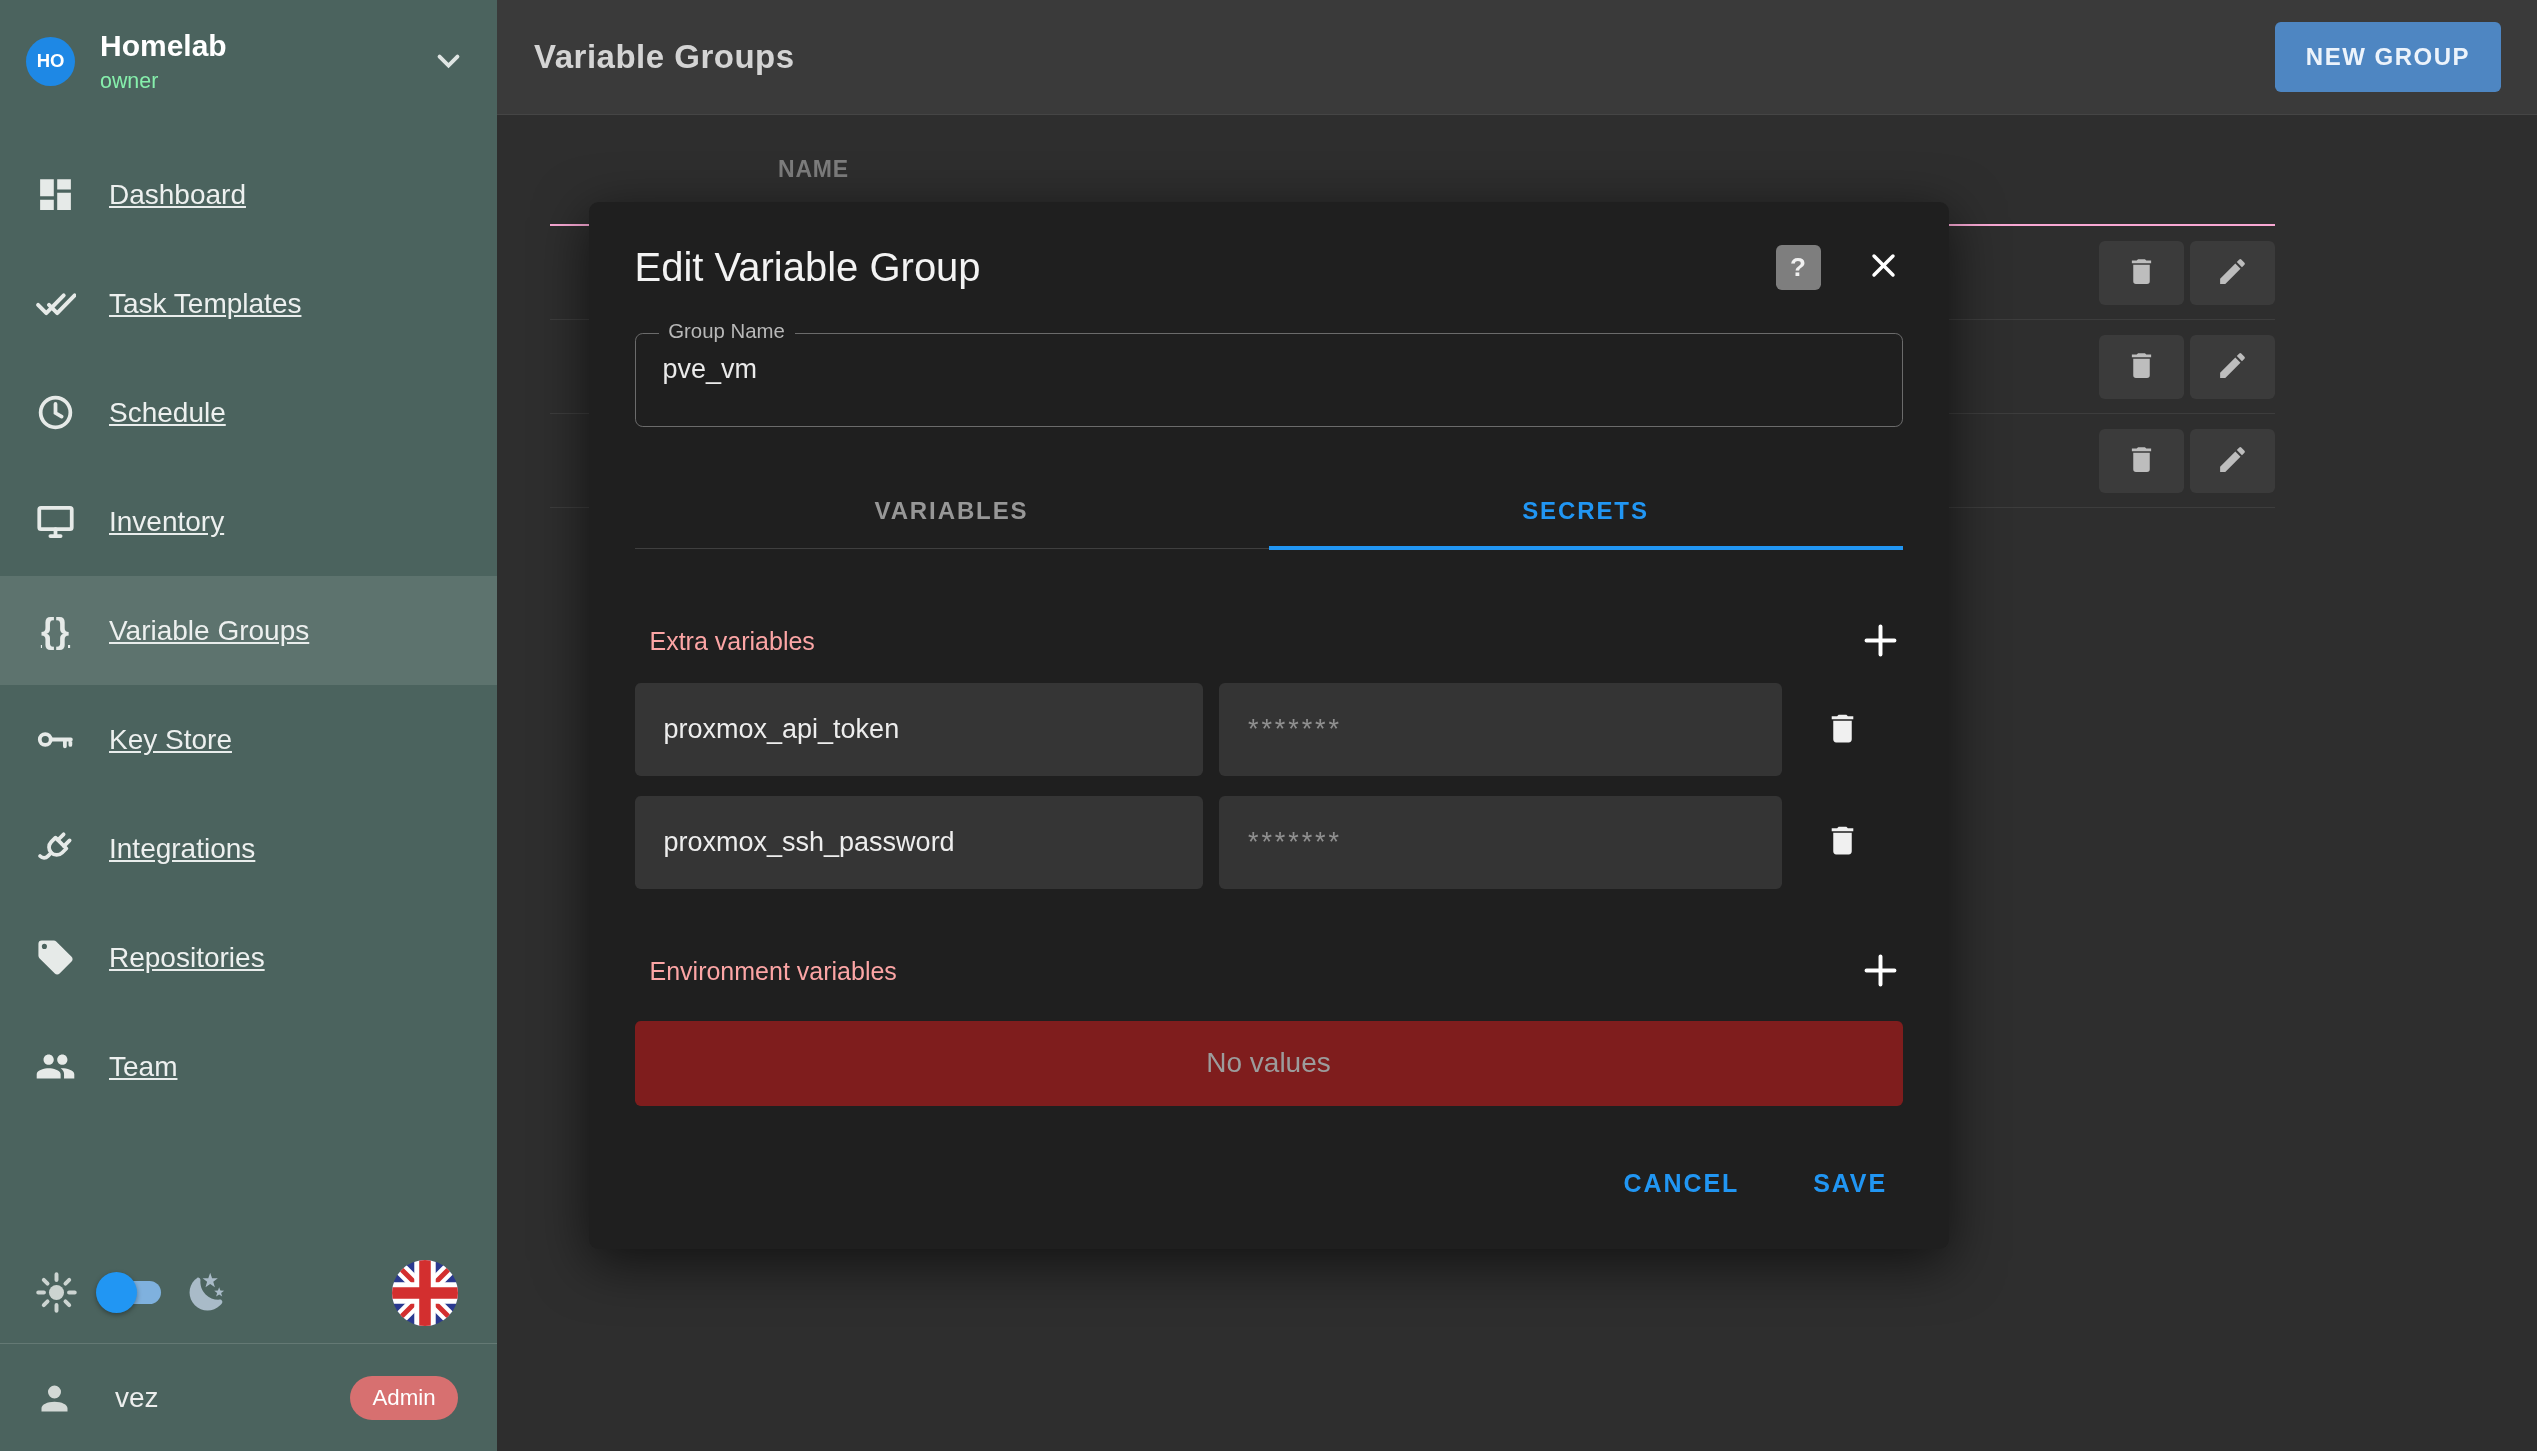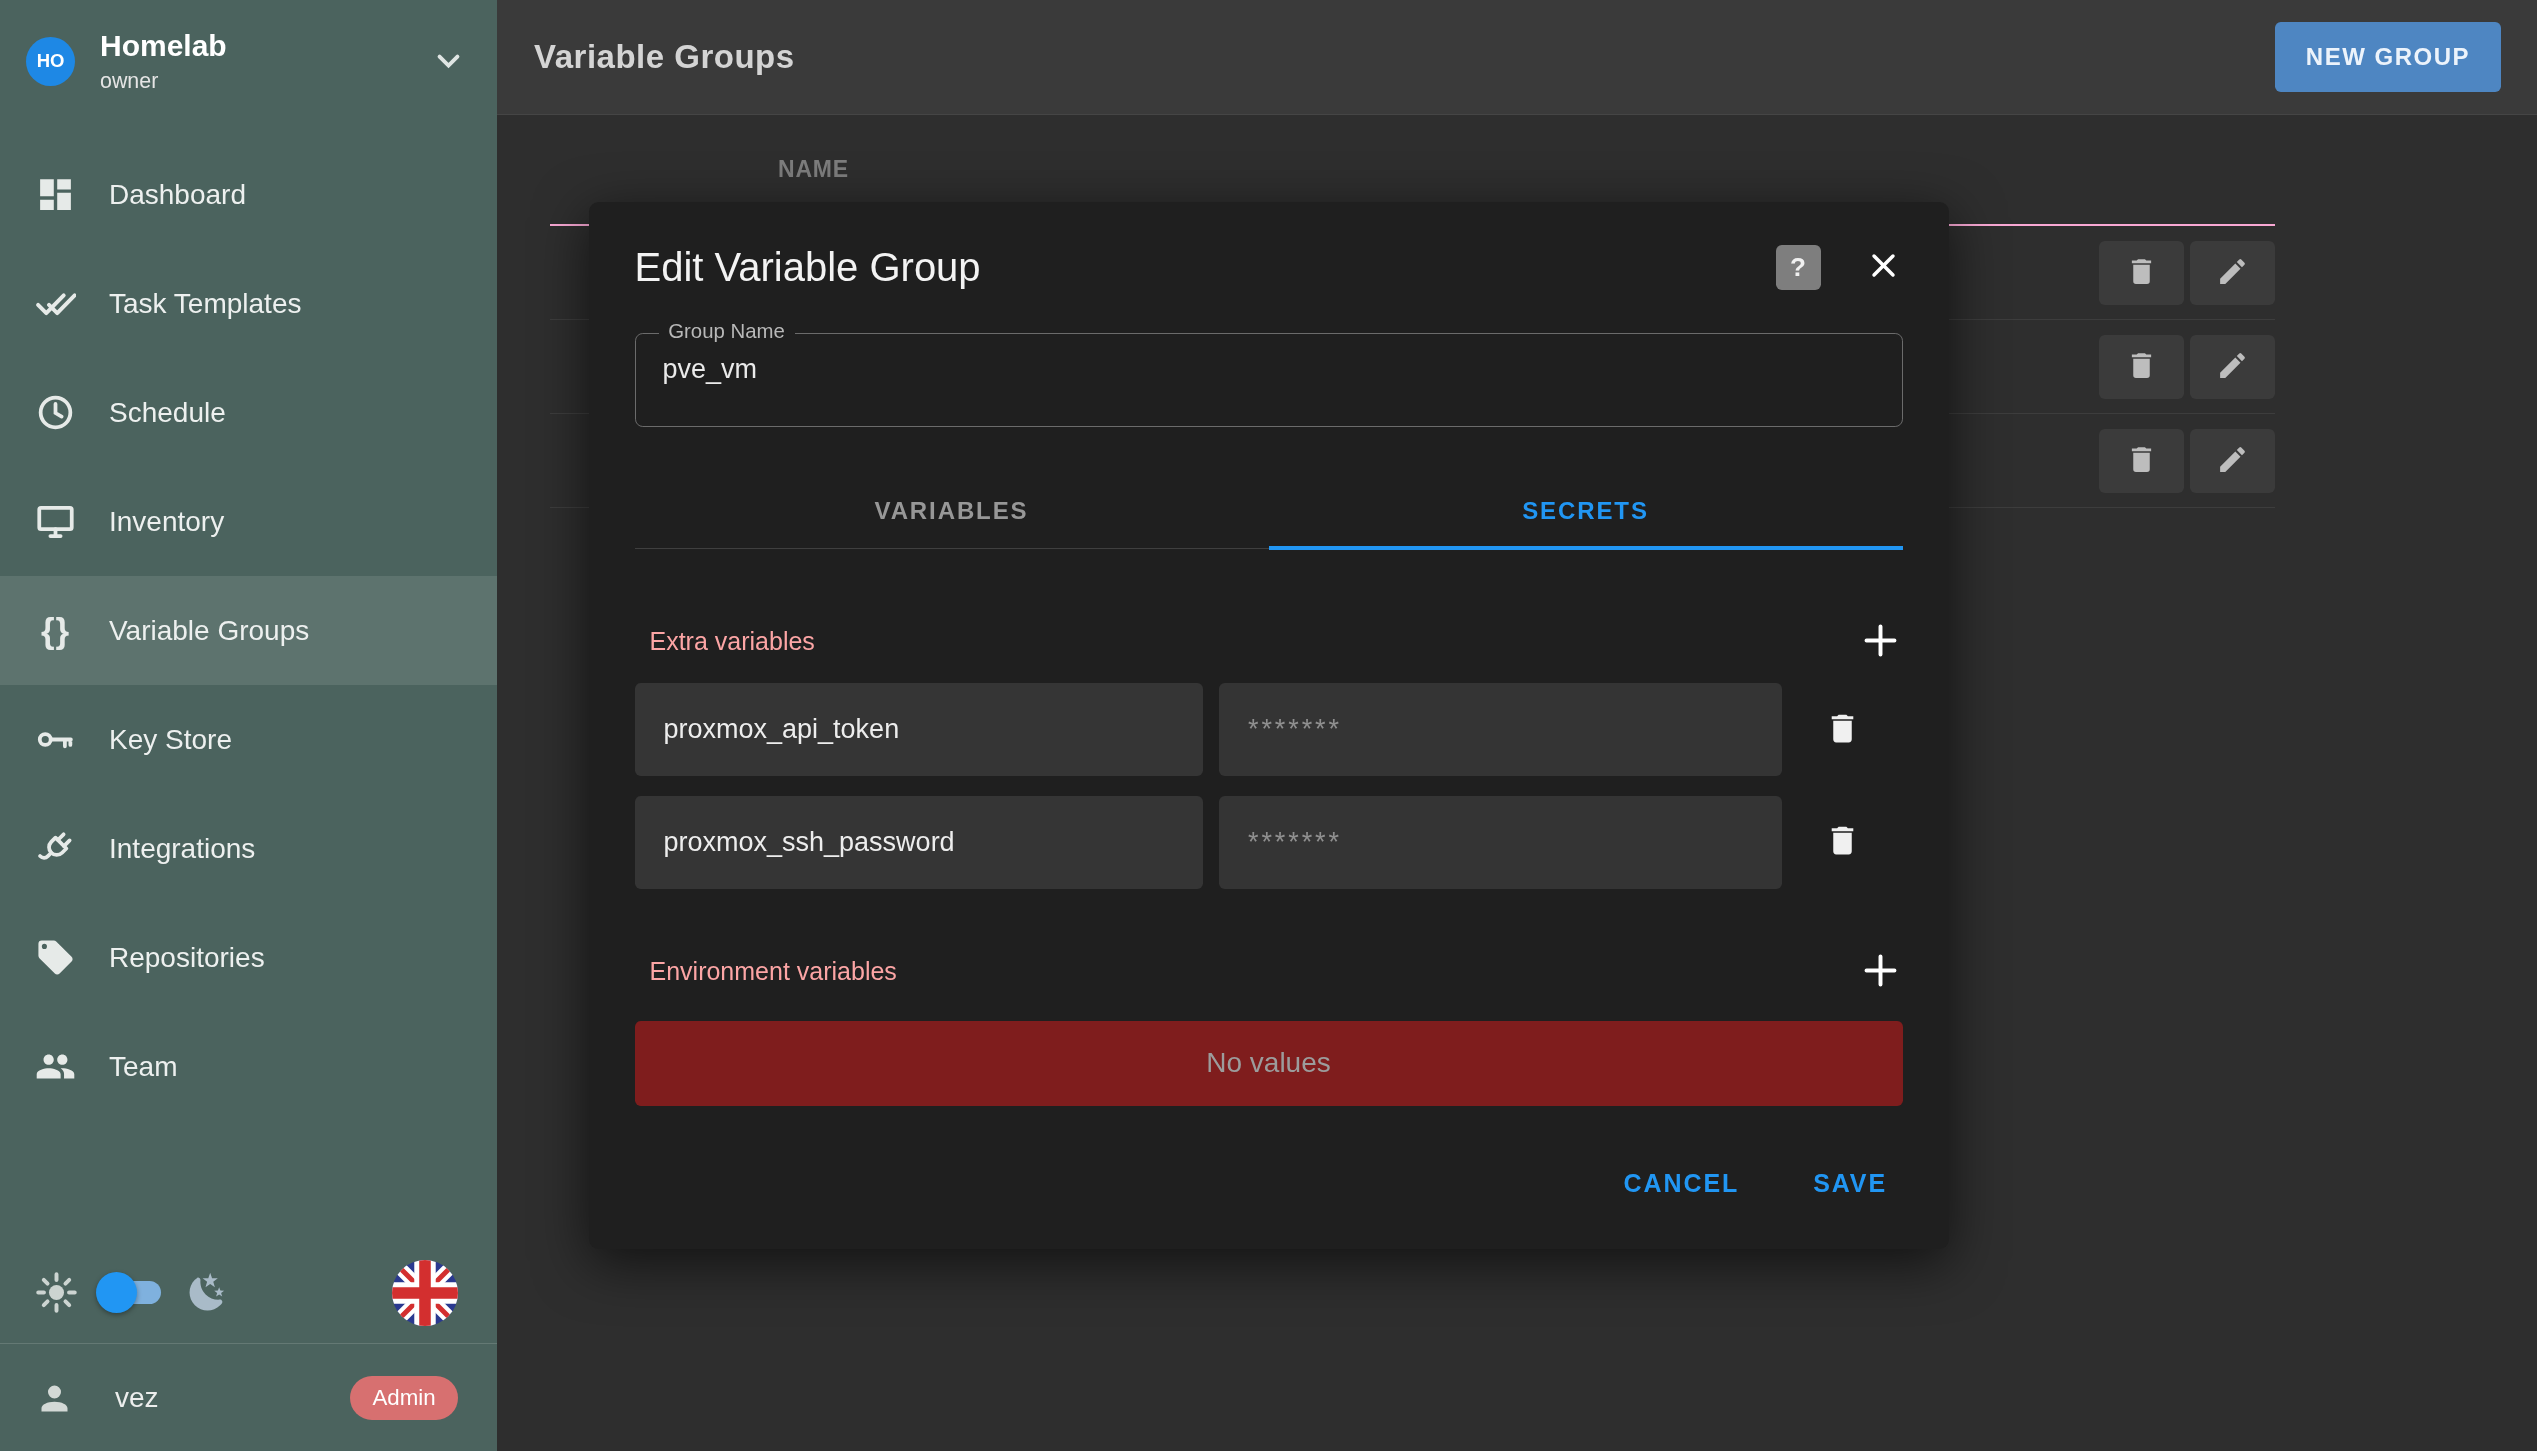--- a/index.html
+++ b/index.html
@@ -10,25 +10,25 @@
   }
   .app { display:flex; width:100%; height:100%; }
 
   
   .sidebar { width:497px; min-width:497px; background:#4B635E; display:flex; flex-direction:column; color:#e9edec; }
   .team { display:flex; align-items:center; padding:29px 29px 19.4px 26px; cursor:pointer; }
   .avatar { width:49px; height:49px; border-radius:50%; background:#1E88E5; color:#fff; font-size:18.5px; font-weight:bold;
             display:flex; align-items:center; justify-content:center; flex:none; }
   .team-text { margin-left:25px; }
   .team-name { font-size:30px; font-weight:bold; color:#fff; }
-  .team-role { font-size:21.4px; color:#e5e5e5; margin-top:5.8px; }
+  .team-role { font-size:21.4px; color:#86efac; margin-top:5.8px; }
   .chev { margin-left:auto; width:39px; height:39px; color:#dfe5e3; }
   .chev svg { width:39px; height:39px; }
 
-  .menu { margin-top:27px; }
+  .menu { margin-top:27px;text-decoration:underline; }
   .mi { display:flex; align-items:center; height:109px; padding-left:33px; cursor:pointer; }
   .mi.active { background:#5D736E; }
   .ic { width:45px; height:45px; display:flex; align-items:center; justify-content:center; color:#e6eae8; flex:none; }
   .ic svg { width:41px; height:41px; }
   .braces { font-size:35px; font-weight:bold; letter-spacing:1px; color:#e6eae8; line-height:1; }
   .lbl { margin-left:31px; font-size:28px; color:#edf0ef; }
 
   .side-bottom { margin-top:auto; }
   .controls { display:flex; align-items:center; padding:0 39px 0 35px; height:101px; }
   .sun { width:43px; height:43px; color:#ccd4d1; }

